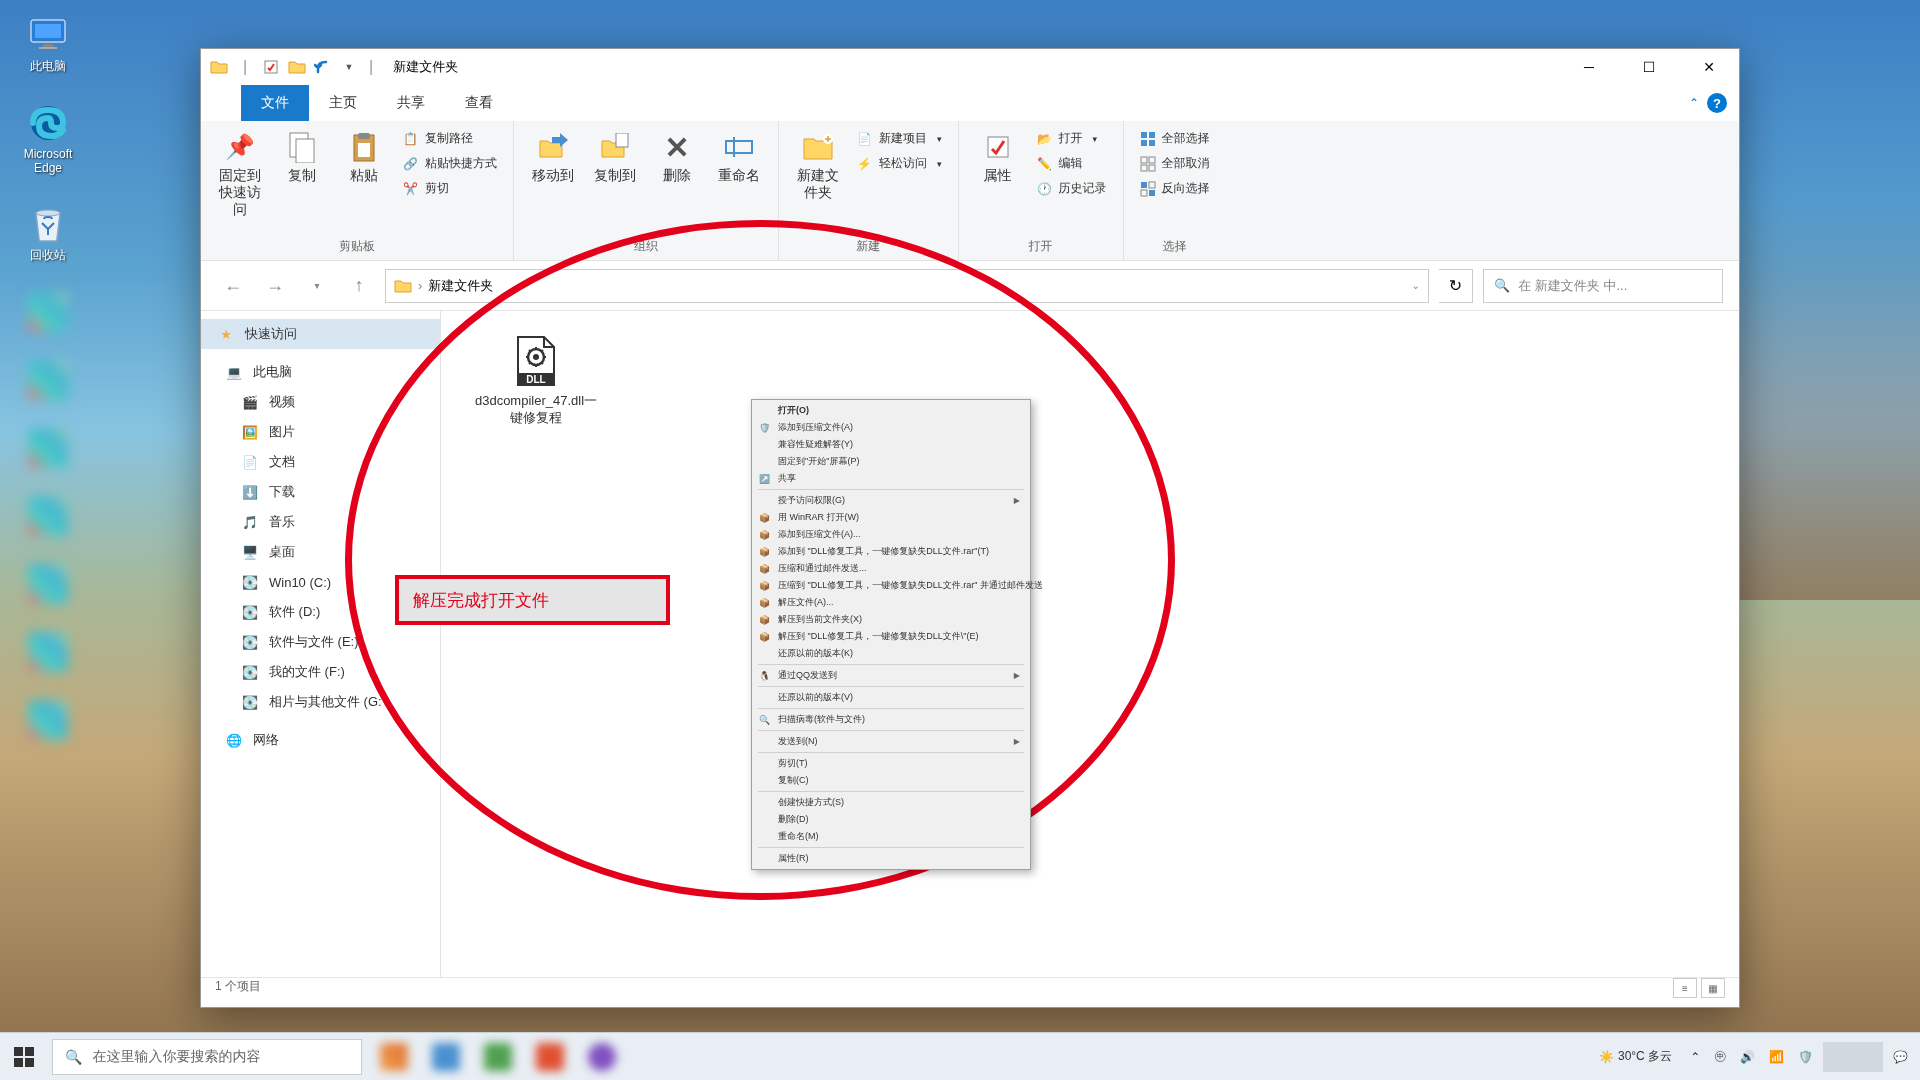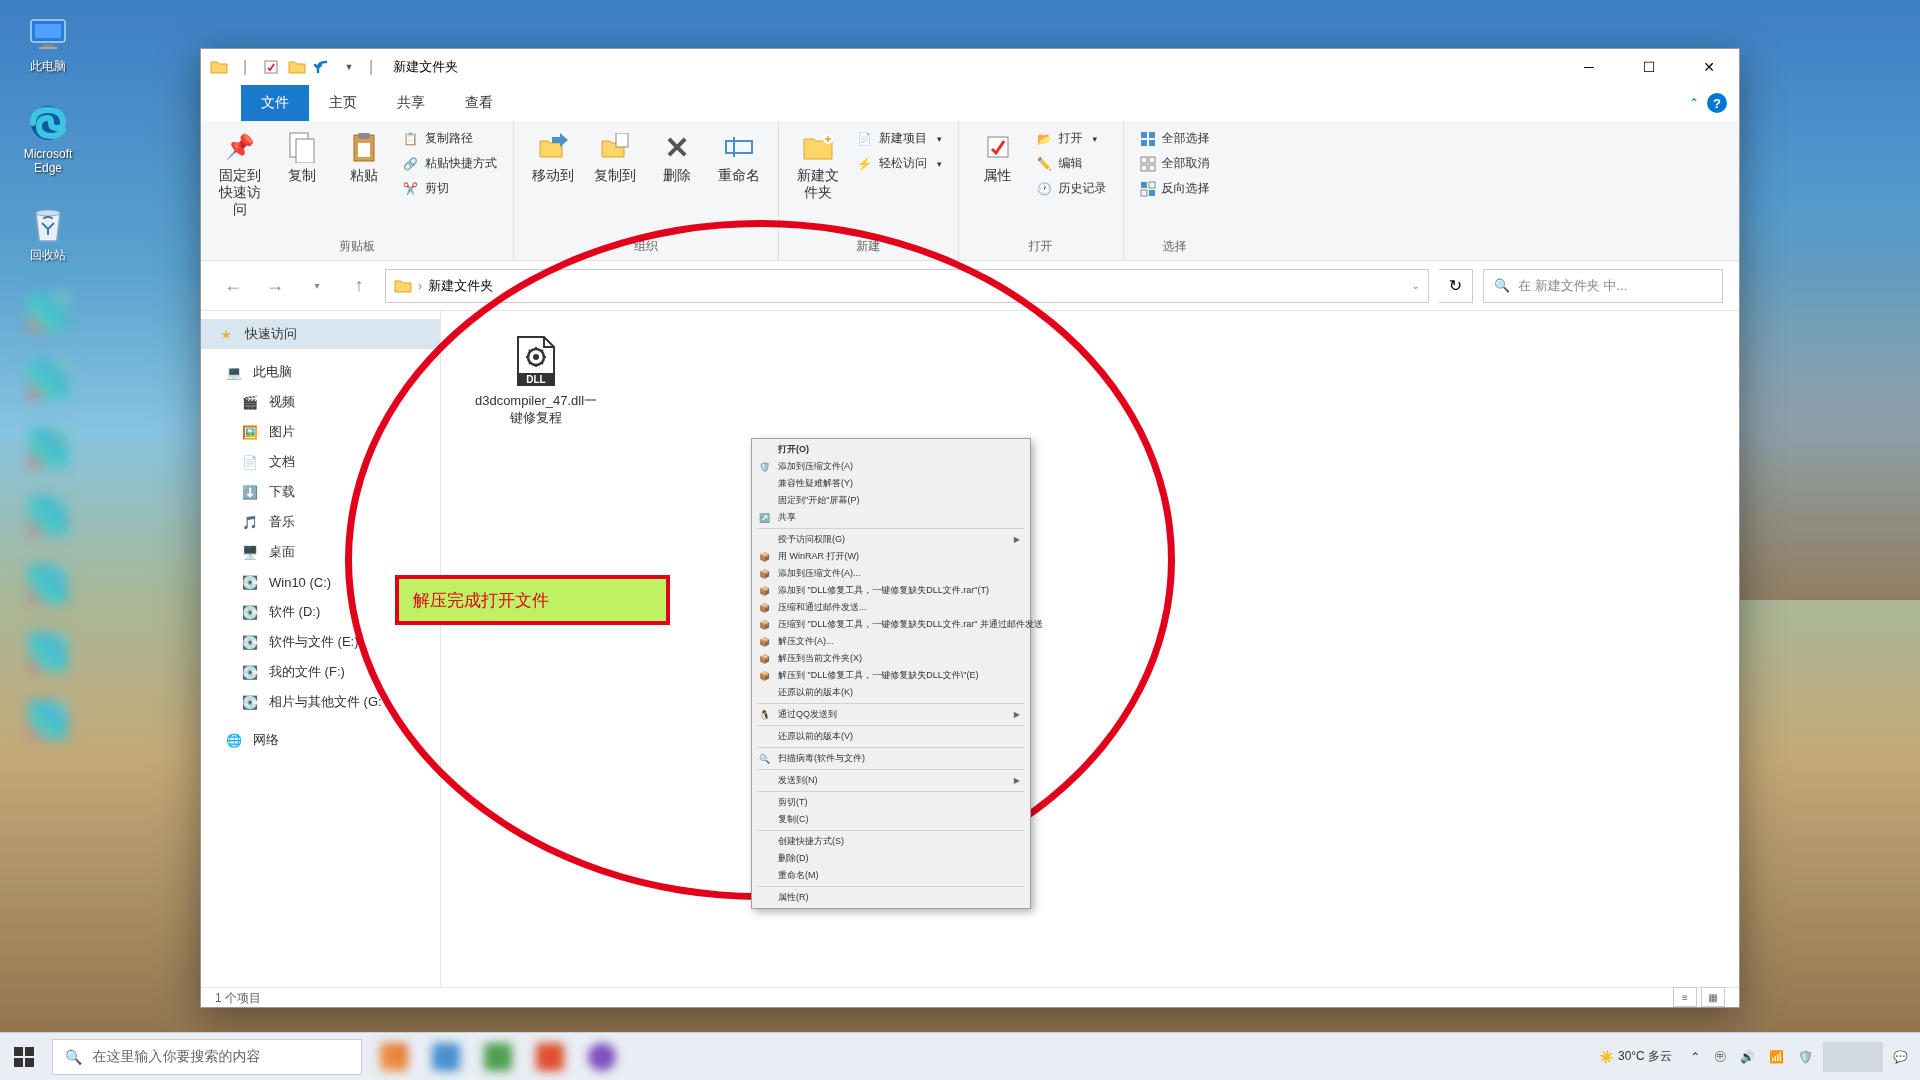--- a/index.html
+++ b/index.html
@@ -60,32 +60,32 @@
 .side-item.header { background: #d8e6f2; font-weight: 500; padding-left: 16px; }
 .side-item .sico { width: 18px; height: 18px; display: flex; align-items: center; justify-content: center; }
 .side-item.l2 { padding-left: 40px; }
 
 .files { flex: 1; background: #fff; padding: 16px 20px; position: relative; display: flex; align-items: flex-start; gap: 30px; }
 .file-item { width: 150px; display: flex; flex-direction: column; align-items: center; gap: 6px; padding: 8px; cursor: pointer; }
 .file-ico { width: 52px; height: 52px; display: flex; align-items: flex-start; justify-content: center; }
 .file-lbl { font-size: 13px; text-align: center; color: #333; line-height: 1.3; }
 
 
-.ctxmenu { position: absolute; left: 751px; top: 438px; width: 280px; background: #f0f0f0; border: 1px solid #a0a0a0; box-shadow: 3px 3px 8px rgba(0,0,0,0.3); padding: 2px; font-size: 9px; z-index: 100; }
+.ctxmenu { position: absolute; left: 751px; top: 399px; width: 280px; background: #f0f0f0; border: 1px solid #a0a0a0; box-shadow: 3px 3px 8px rgba(0,0,0,0.3); padding: 2px; font-size: 9px; z-index: 100; }
 .ctx-item { display: flex; align-items: center; gap: 6px; padding: 1.5px 8px 1.5px 4px; cursor: pointer; color: #333; white-space: nowrap; }
 .ctx-item .cico { width: 14px; height: 14px; display: flex; align-items: center; justify-content: center; flex-shrink: 0; font-size: 9px; }
 .ctx-item .arrow { margin-left: auto; color: #666; font-size: 8px; }
 .ctx-sep { height: 1px; background: #d0d0d0; margin: 2px 4px; }
 
 
 .red-circle { position: absolute; border: 7px solid #e2001a; border-radius: 50%; pointer-events: none; z-index: 50; }
-.red-box { position: absolute; border: 4px solid #e2001a; background: #bef264; color: #e2001a; font-size: 17px; display: flex; align-items: center; justify-content: flex-start; padding: 0 14px; z-index: 60; }
-
-
-.statusbar { height: 20px; border-top: 1px solid #e5e5e5; display: flex; align-items: flex-end; padding: 0 14px; font-size: 12px; color: #666; }
+.red-box { position: absolute; border: 4px solid #e2001a; background: #e5e5e5; color: #e2001a; font-size: 17px; display: flex; align-items: center; justify-content: flex-start; padding: 0 14px; z-index: 60; }
+
+
+.statusbar { height: 30px; border-top: 1px solid #e5e5e5; display: flex; align-items: flex-start; padding: 0 14px; font-size: 12px; color: #666; }
 .statusbar .viewbtns { margin-left: auto; display: flex; gap: 4px; }
 .viewbtn { width: 24px; height: 20px; border: 1px solid #ccc; display: flex; align-items: center; justify-content: center; cursor: pointer; font-size: 10px; }
 
 
 .taskbar { position: absolute; bottom: 0; left: 0; right: 0; height: 48px; background: #e8eef4; border-top: 1px solid #c8d0d8; display: flex; align-items: center; }
 .start { width: 48px; height: 48px; display: flex; align-items: center; justify-content: center; cursor: pointer; }
 .tasksearch { height: 36px; width: 310px; background: #fff; border: 1px solid #ccc; display: flex; align-items: center; padding: 0 12px; gap: 10px; color: #666; font-size: 14px; margin-left: 4px; }
 .taskicons { display: flex; align-items: center; gap: 4px; margin-left: 8px; }
 .taskicon { width: 48px; height: 40px; display: flex; align-items: center; justify-content: center; cursor: pointer; }
 .taskicon.blurred-tb { filter: blur(5px); }

